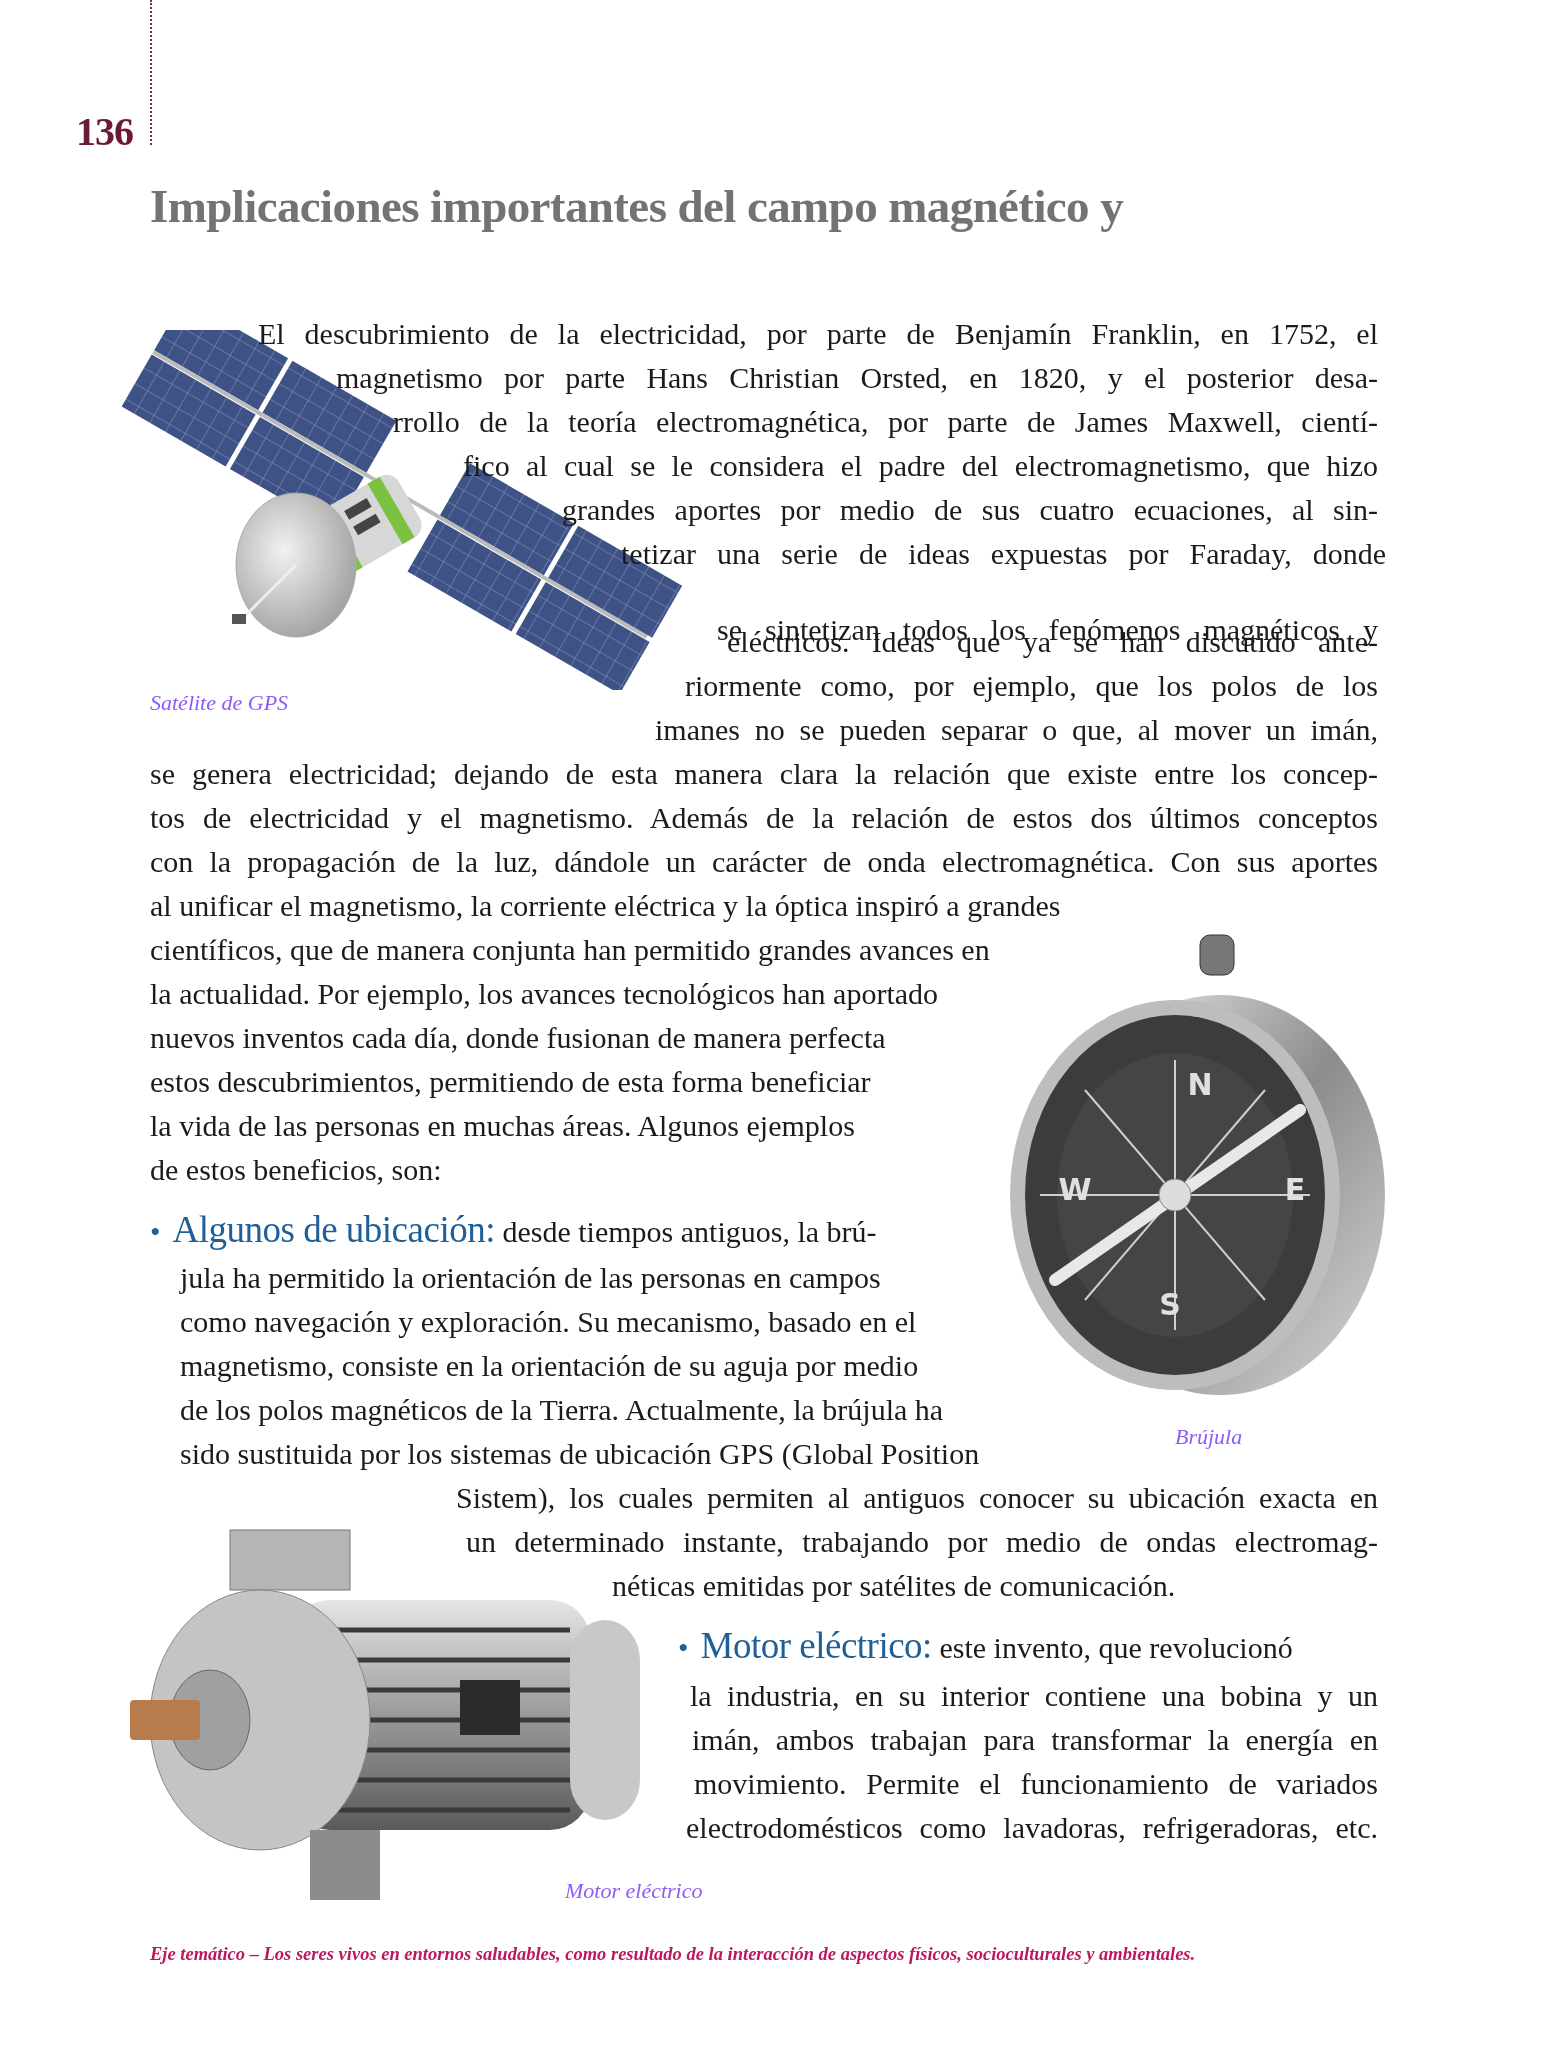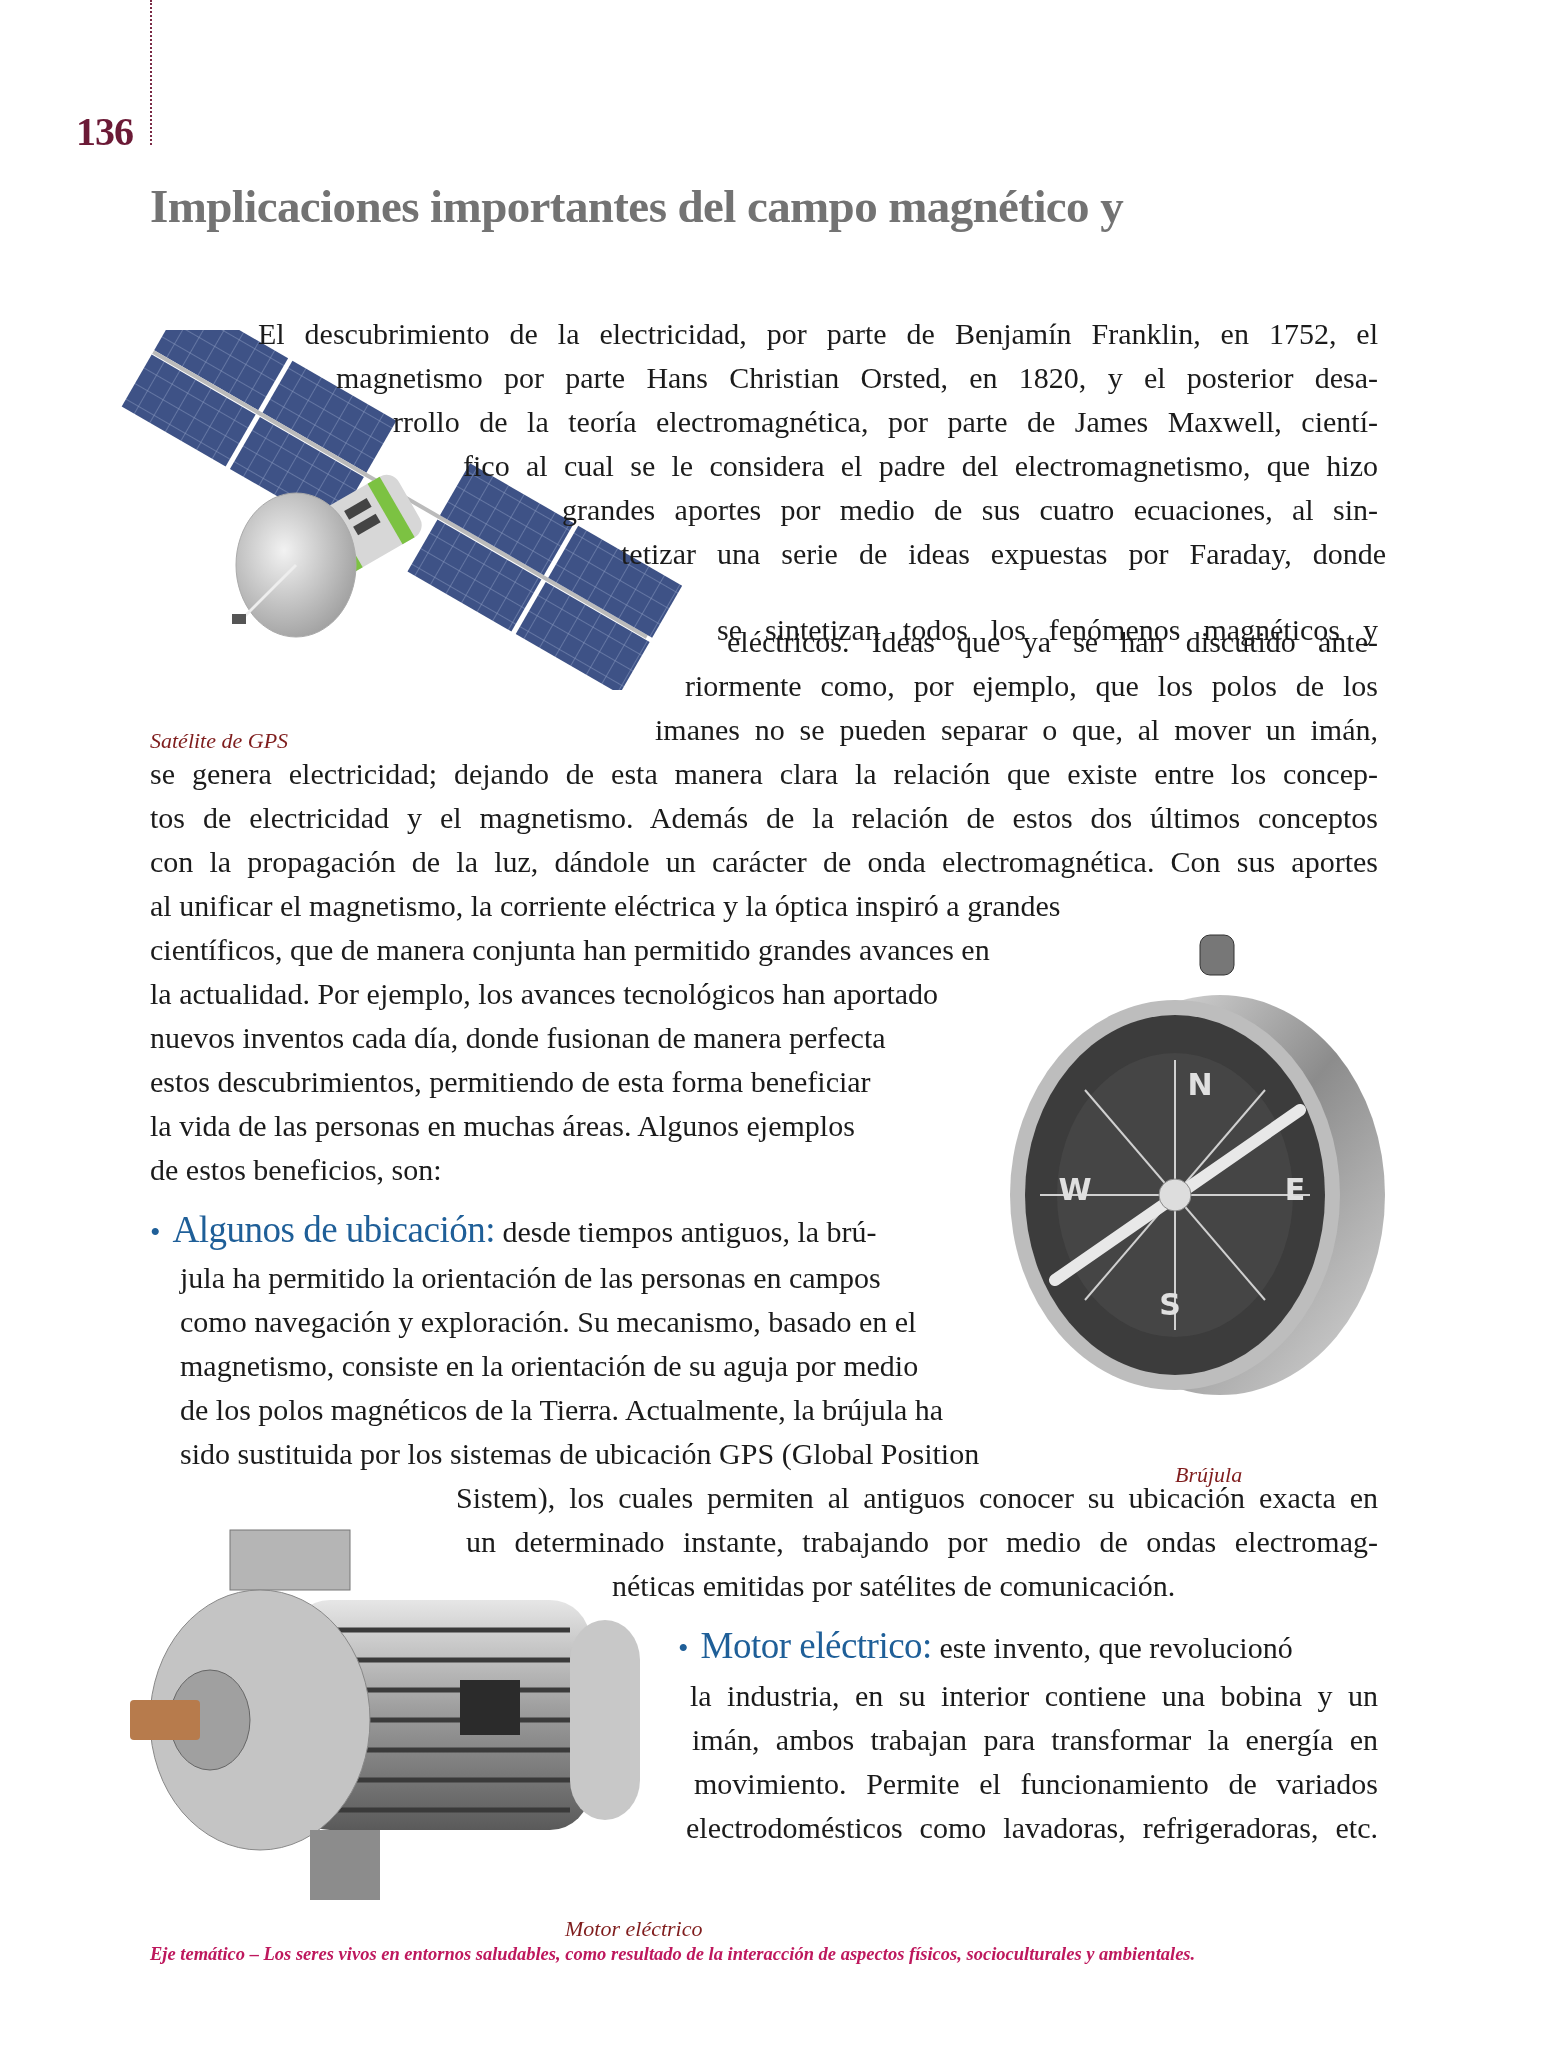--- a/index.html
+++ b/index.html
@@ -4,21 +4,21 @@
 <style>
   html, body { margin: 0; padding: 0; background: #ffffff; }
   body { width: 1564px; height: 2048px; position: relative; overflow: hidden;
          font-family: "Liberation Serif", "DejaVu Serif", serif; color: #1a1a1a; }
   .abs { position: absolute; }
   .page-number { left: 76px; top: 108px; font-size: 40px; font-weight: bold; color: #6b1a36; letter-spacing: -1px; }
   .dotted-rule { left: 150px; top: 0px; width: 0; height: 145px; border-left: 2px dotted #7a2a45; }
   .title { left: 150px; top: 178px; width: 1260px; font-size: 47px; font-weight: bold; color: #737373; line-height: 56px; letter-spacing: -0.6px; }
   .line { position: absolute; font-size: 30px; line-height: 44px; white-space: nowrap; color: #1b1b1b; }
   .justify { text-align: justify; text-align-last: justify; }
-  .caption { position: absolute; font-style: italic; font-size: 22px; color: #7f1d1d; margin-top: 38px; }
+  .caption { position: absolute; font-style: italic; font-size: 22px; color: #8b5cf6; }
   .bullet-head { color: #1f5f98; font-size: 37px; letter-spacing: -0.5px; }
   .bullet-dot { color: #1f5f98; font-size: 30px; margin-right: 12px; }
   .footer { left: 150px; top: 1944px; font-size: 18.5px; font-style: italic; font-weight: bold; color: #be185d; white-space: nowrap; }
   svg { position: absolute; }
 </style>
 </head>
 <body>
 
 <div class="abs dotted-rule"></div>
 <div class="abs page-number">136</div>

